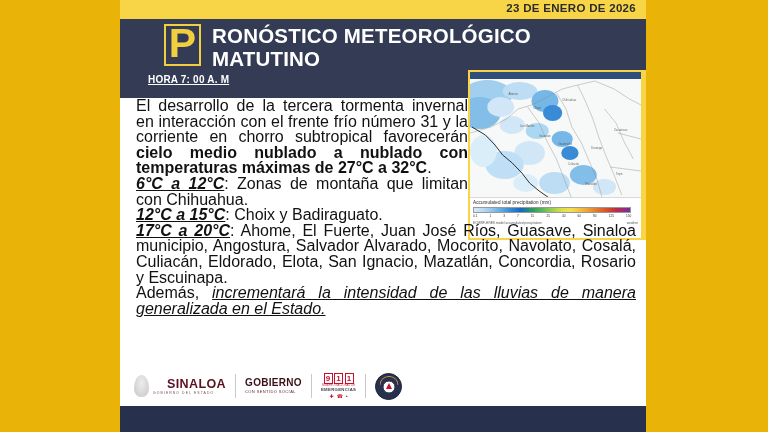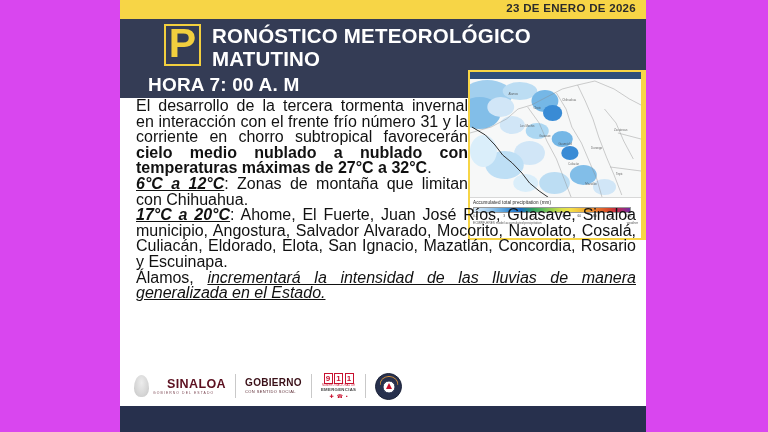--- a/index.html
+++ b/index.html
@@ -2,21 +2,21 @@
 <html><head>
 <meta charset="utf-8">
 <style>
   * { box-sizing: border-box; margin: 0; padding: 0; }
   html, body {
     width: 768px; height: 432px;
     background: #ffffff;
     font-family: "Liberation Sans", sans-serif;
     overflow: hidden;
   }
-  .stage { position: relative; width: 768px; height: 432px; background: #d946ef; }
+  .stage { position: relative; width: 768px; height: 432px; background: #eab308; }
 
   
   .card {
     position: absolute; left: 120px; top: 0; width: 526px; height: 432px;
     background: #ffffff;
   }
 
   
   .top-strip {
     position: absolute; left: 0; top: 0; width: 526px; height: 19px;
@@ -42,22 +42,23 @@
     text-align: center; font-size: 41px; font-weight: bold;
     color: #F2CF3E; line-height: 46px;
   }
   .title {
     position: absolute; left: 92px; top: 5px; width: 400px;
     color: #ffffff; font-size: 20.5px; font-weight: bold;
     letter-spacing: .2px; line-height: 23px;
   }
   .hora {
     position: absolute; left: 28px; top: 55px;
-    color: #ffffff; font-size: 19px; font-weight: bold;
+    color: #ffffff; font-size: 10px; font-weight: bold;
     letter-spacing: .2px;
+    text-decoration: underline;
   }
 
   
   .map-wrap {
     position: absolute; left: 348px; top: 70px; width: 178px; height: 170px;
     background: #F7D546; padding: 2px 5px 2px 2px;
   }
   .map-inner {
     position: relative; width: 100%; height: 100%;
     background: #ffffff; overflow: hidden;
@@ -251,22 +252,23 @@
             <span>ECMWF-HRES model accumulated precipitation</span>
             <span>weather</span>
           </div>
         </div>
       </div>
     </div>
 
     <div class="body-text">
       <p class="p-wrap"><span>El desarrollo de la tercera tormenta invernal en interacción con el frente frío número 31 y la corriente en chorro subtropical favorecerán </span><span class="b">cielo medio nublado a nublado con temperaturas máximas de 27°C a 32°C</span><span>.</span></p>
       <p class="p-wrap"><span class="temp-key">6°C a 12°C</span><span>: Zonas de montaña que limitan con Chihuahua.</span></p>
+      <p class="p-wrap"><span class="temp-key">12°C a 15°C</span><span>: Choix y Badiraguato.</span></p>
       <p class="p-full"><span class="temp-key">17°C  a  20°C</span><span>: Ahome, El Fuerte, Juan José Ríos, Guasave, Sinaloa municipio, Angostura, Salvador Alvarado, Mocorito, Navolato, Cosalá, Culiacán, Eldorado, Elota, San Ignacio, Mazatlán, Concordia, Rosario y Escuinapa.</span></p>
-      <p class="p-full"><span>Álamos, </span><span class="closing">incrementará la intensidad de las lluvias de manera generalizada en el Estado.</span></p>
+      <p class="p-full"><span>Además, </span><span class="closing">incrementará la intensidad de las lluvias de manera generalizada en el Estado.</span></p>
     </div>
 
     <div class="footer">
       <div class="logo-sinaloa">
         <div class="seal"></div>
         <div>
           <div class="sinaloa-word">SINALOA</div>
           <div class="sinaloa-sub">GOBIERNO DEL ESTADO</div>
         </div>
       </div>

